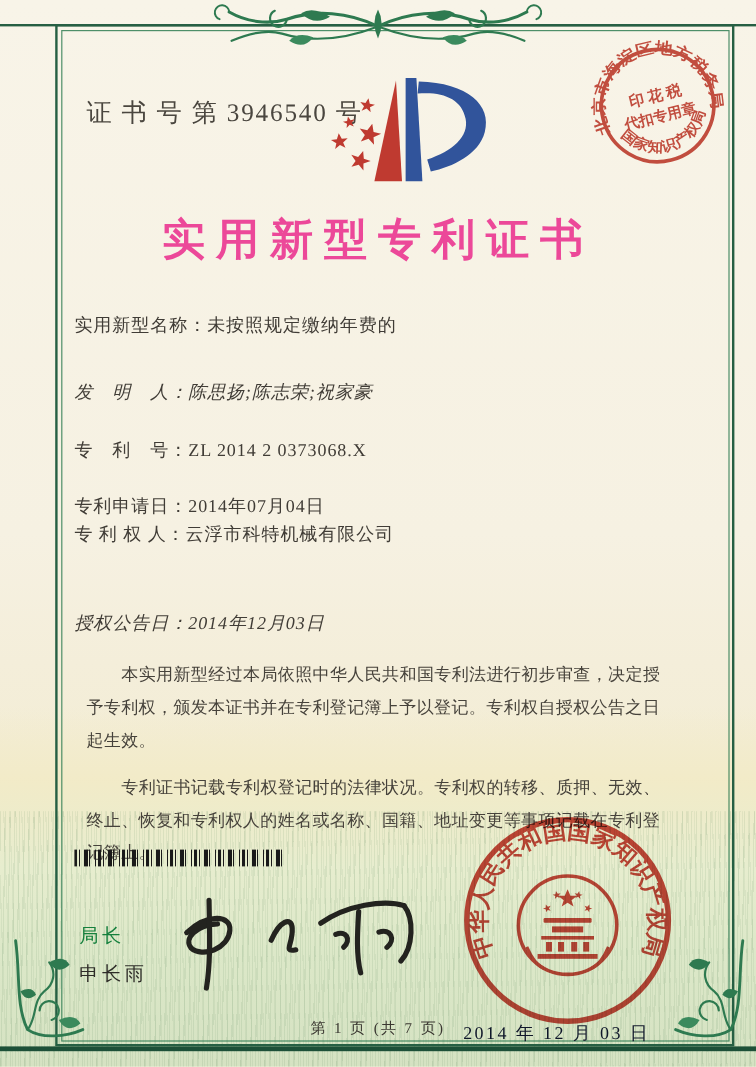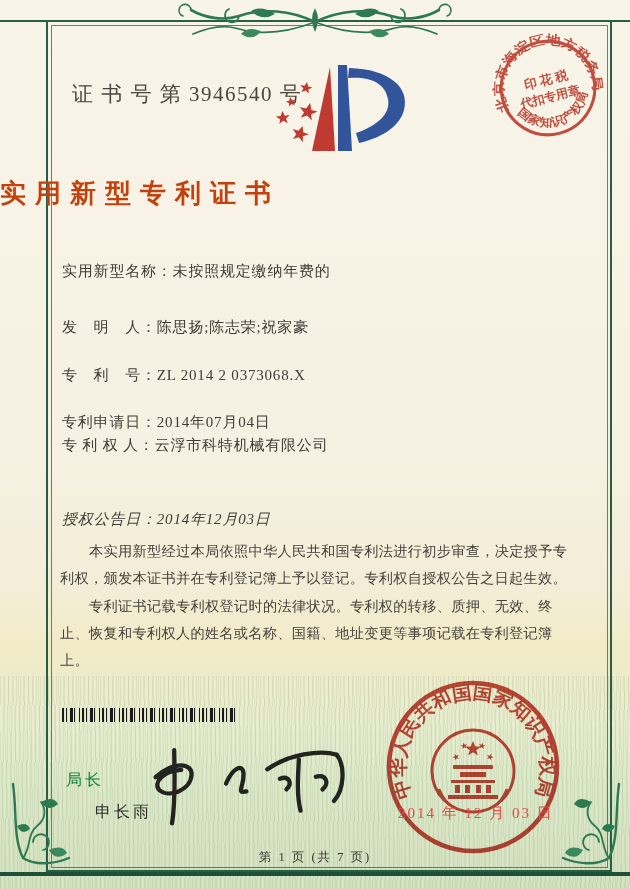--- a/index.html
+++ b/index.html
@@ -17,35 +17,35 @@
     background:
       repeating-linear-gradient(91deg,rgba(84,130,86,.22) 0 1px,rgba(0,0,0,0) 1px 4px),
       repeating-linear-gradient(88deg,rgba(84,130,86,.16) 0 1px,rgba(0,0,0,0) 1px 5px);}
   
   .top-line{top:20px;left:0;width:630px;height:2px;background:#265f43;}
   .bottom-band{top:872px;left:0;width:630px;height:4px;background:#1d5038;}
   .frame{left:46px;top:20px;width:566px;height:852px;border:2.5px solid #265f43;box-sizing:border-box;}
   .frame::after{content:"";position:absolute;inset:2.5px;border:1px solid rgba(48,124,82,.85);}
   
   .cert-no{left:72px;top:80px;font-size:21px;letter-spacing:1.5px;color:#4a463f;}
-  .title{left:0;right:0;top:176px;text-align:left;font-size:26px;font-weight:bold;letter-spacing:9px;color:#c2410c;}
+  .title{left:0;right:0;top:176px;text-align:center;font-size:36px;font-weight:bold;letter-spacing:9px;color:#ec4899;}
   
   .frow{left:62px;font-size:15px;letter-spacing:.8px;color:#403c36;white-space:nowrap;}
   .frow .flabel{display:inline-block;}
   
   .paras{left:60px;top:538px;width:516px;}
-  .paras p{margin:0;font-size:14.2px;line-height:1.92;text-indent:2.05em;letter-spacing:.3px;color:#46423b;}
+  .paras p{margin:12px;font-size:14.2px;line-height:1.92;text-indent:2.05em;letter-spacing:.3px;color:#46423b;}
   
   .barcode{left:62px;top:708px;width:176px;height:14px;background:
     repeating-linear-gradient(90deg,#1a1a1a 0 2px,transparent 2px 4px,#1a1a1a 4px 5px,transparent 5px 8px,#1a1a1a 8px 11px,transparent 11px 12px,#1a1a1a 12px 13px,transparent 13px 17px,#1a1a1a 17px 18px,transparent 18px 20px);}
   .dir-title{left:66px;top:770px;font-size:16px;letter-spacing:3px;color:#15803d;}
-  .dir-name{left:66px;top:802px;font-size:16px;letter-spacing:3px;color:#2e2c28;padding-left:29px;}
+  .dir-name{left:66px;top:802px;font-size:16px;letter-spacing:3px;color:#2e2c28;}
   .sig{left:130px;top:740px;transform:rotate(-3deg);}
   .seal{left:378px;top:672px;mix-blend-mode:multiply;opacity:.92;}
-  .seal-date{left:386px;top:804px;font-size:15px;letter-spacing:2px;color:#ef4444;z-index:5;margin-left:12px;}
+  .seal-date{left:386px;top:852px;font-size:15px;letter-spacing:2px;color:#0f172a;z-index:5;}
   .stamp{left:487px;top:27px;transform:rotate(-14deg);opacity:.88;mix-blend-mode:multiply;}
   .footer{left:0;right:0;top:849px;text-align:center;font-size:12.5px;letter-spacing:2px;color:#3a3731;}
   .ornament-top{left:155px;top:1px;}
   .corner-bl{left:5px;top:780px;}
   .corner-br{left:541px;top:780px;transform:scaleX(-1);}
   svg text{font-family:"Liberation Serif","DejaVu Serif",serif;}
 </style>
 </head>
 <body>
 
@@ -124,21 +124,21 @@
   </text>
   <text x="60" y="56" text-anchor="middle" font-size="12.5" font-weight="bold" fill="#c0392b">印 花 税</text>
   <text x="60" y="73" text-anchor="middle" font-size="12" font-weight="bold" fill="#c0392b">代扣专用章</text>
 </svg>
 
 <div class="abs title">实用新型专利证书</div>
 
 <div class="abs frow" style="top:262px;">
   <span class="flabel">实用新型名称：</span><span>未按照规定缴纳年费的</span>
 </div>
-<div class="abs frow" style="top:318px;">
+<div class="abs frow" style="top:318px;font-style:italic;">
   <span class="flabel">发　明　人：</span><span>陈思扬;陈志荣;祝家豪</span>
 </div>
 <div class="abs frow" style="top:366px;">
   <span class="flabel">专　利　号：</span><span>ZL 2014 2 0373068.X</span>
 </div>
 <div class="abs frow" style="top:413px;">
   <span class="flabel">专利申请日：</span><span>2014年07月04日</span>
 </div>
 <div class="abs frow" style="top:436px;text-align:center;">
   <span class="flabel">专 利 权 人：</span><span>云浮市科特机械有限公司</span>

